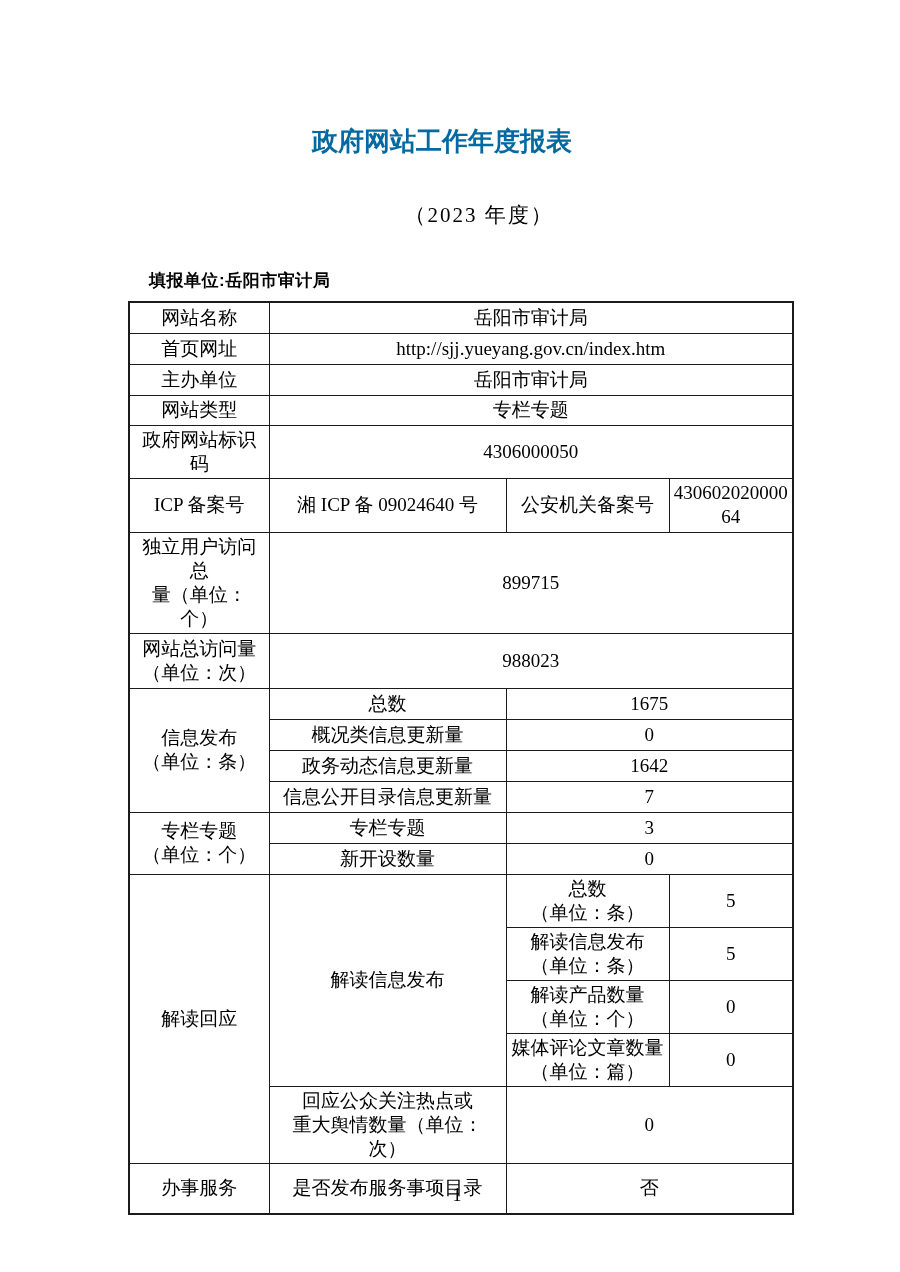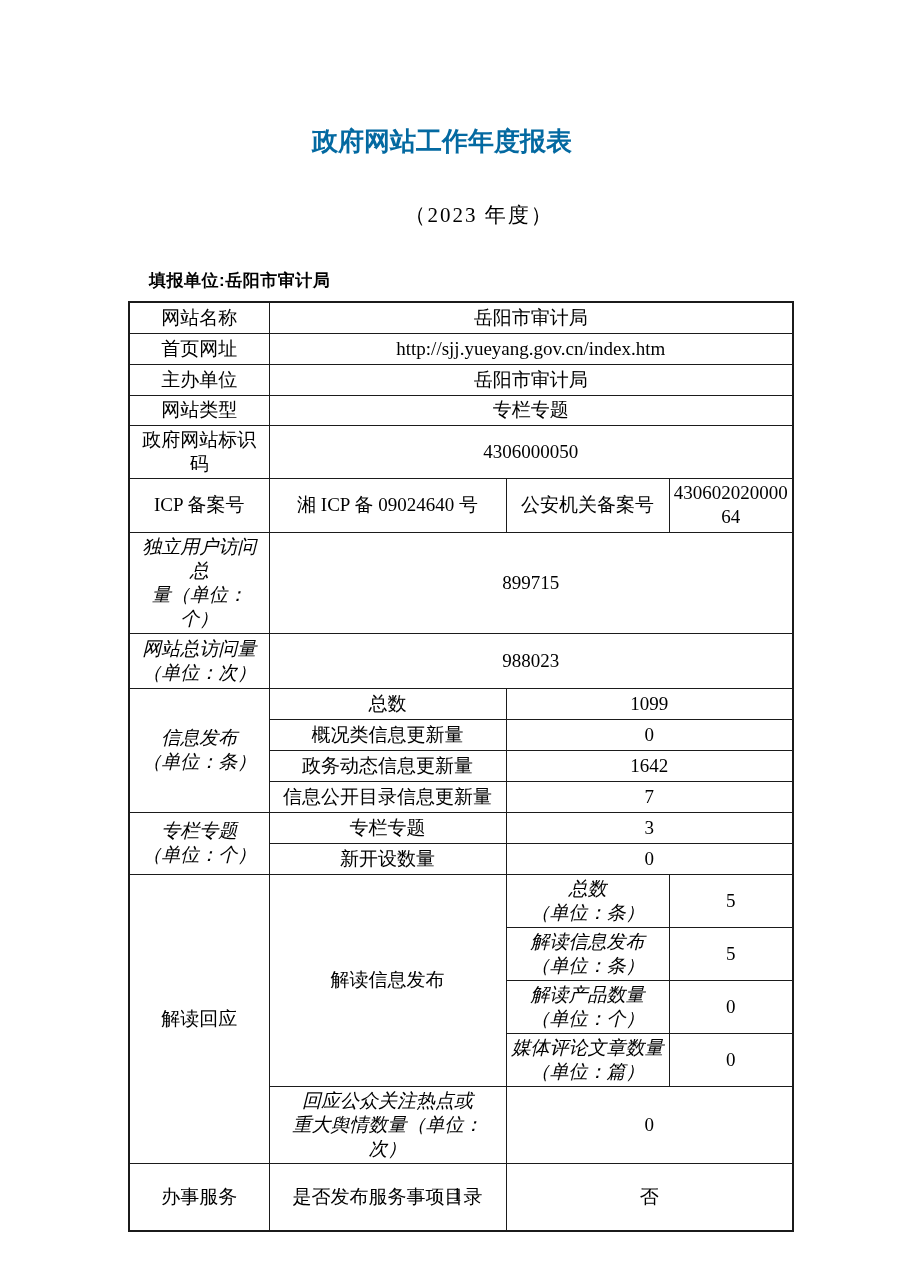--- a/index.html
+++ b/index.html
@@ -50,29 +50,29 @@
   }
   table.report td{
     border:1.4px solid #1b1b1b;
     text-align:center;
     vertical-align:middle;
     font-size:19px;
     line-height:24px;
     padding:2px 4px;
     overflow:hidden;
   }
-  .pre{white-space:pre-line;font-style:italic;}
+  .pre{white-space:pre-line;}
   .brk{word-break:break-all;padding:0 7px;}
   tr.h31{height:31px;}
   tr.h30{height:30px;}
   tr.h54{height:54px;}
   tr.h55{height:55px;margin-left:45px;}
   tr.h52{height:52px;}
   tr.h77{height:77px;}
-  tr.h51{height:68px;border-radius:13px;}
+  tr.h51{height:51px;border-radius:13px;}
   td.valign-top{vertical-align:top;padding-top:4px;}
   td.label-low{vertical-align:top;padding-top:21px;}
   .page-number{
     position:absolute;
     left:457px;top:1184px;
     transform:translateX(-50%);
     font-size:18px;
     line-height:22px;
   }
 </style>
@@ -129,21 +129,21 @@
       <tr class="h55">
         <td class="pre">网站总访问量
 （单位：次）</td>
         <td colspan="3">988023</td>
       </tr>
 
       <tr class="h31">
         <td rowspan="4" class="pre">信息发布
 （单位：条）</td>
         <td>总数</td>
-        <td colspan="2">1099</td>
+        <td colspan="2">1675</td>
       </tr>
       <tr class="h31">
         <td>概况类信息更新量</td>
         <td colspan="2">0</td>
       </tr>
       <tr class="h31">
         <td>政务动态信息更新量</td>
         <td colspan="2">1642</td>
       </tr>
       <tr class="h31">

